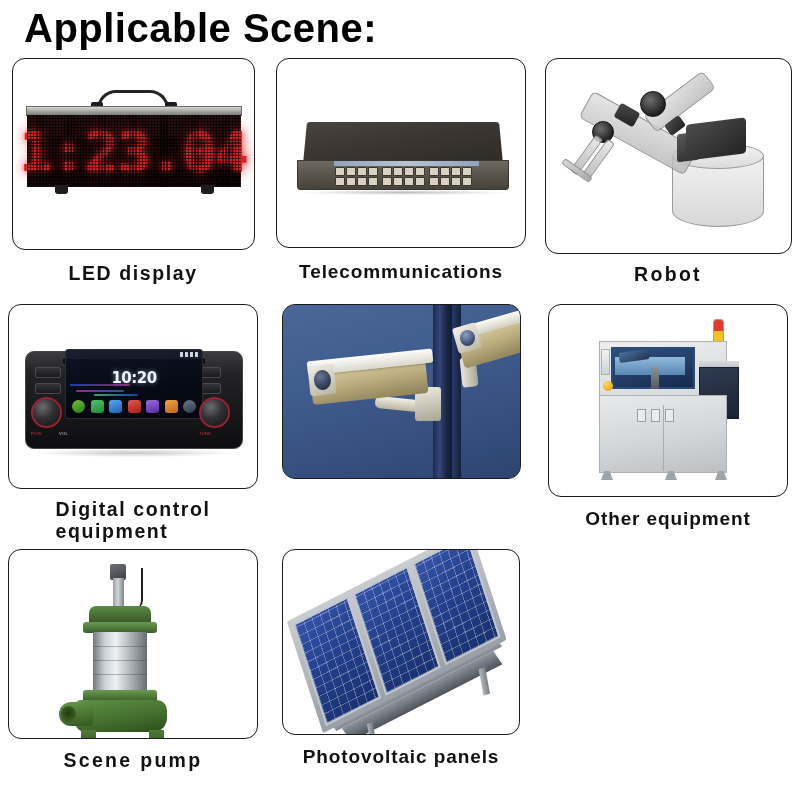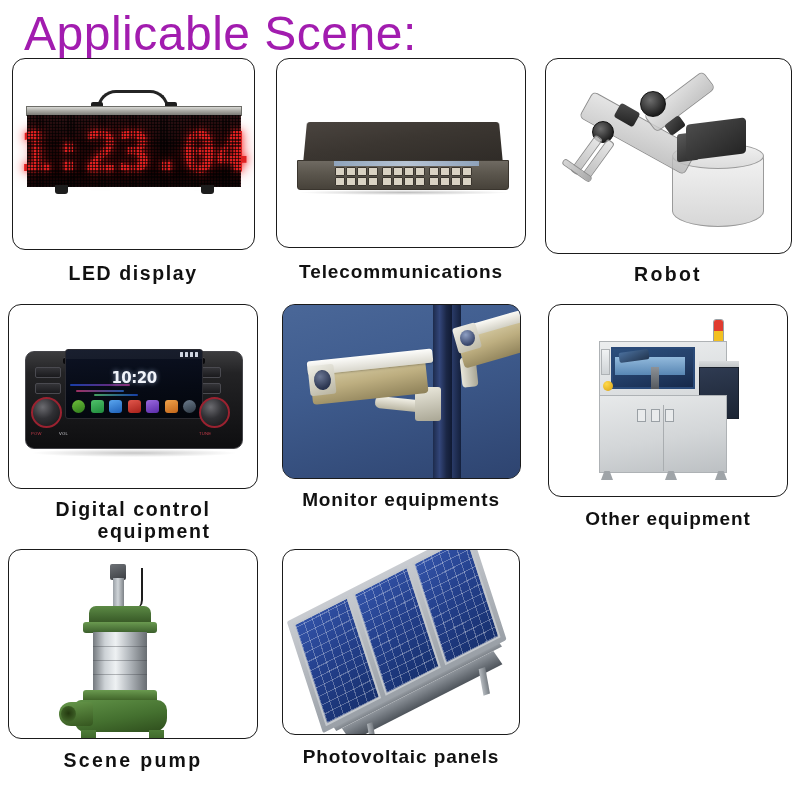--- a/index.html
+++ b/index.html
@@ -8,23 +8,23 @@
     width: 800px; height: 800px;
     background: #ffffff;
     font-family: "Liberation Sans", sans-serif;
     overflow: hidden;
   }
   #page { position: relative; width: 800px; height: 800px; background: #fff; }
 
   .page-title {
     position: absolute;
     left: 24px; top: 6px;
-    font-size: 48px;
-    font-weight: normal;
-    color: #a21caf;
+    font-size: 40px;
+    font-weight: bold;
+    color: #000000;
     letter-spacing: 0.5px;
     white-space: nowrap;
   }
 
   .grid {
     position: absolute;
     left: 0; top: 58px;
     width: 800px;
     display: grid;
     grid-template-columns: 266px 270px 264px;
@@ -56,21 +56,21 @@
 
   .card.r3a { width: 240px; height: 193px; }
   .card.r3b { width: 250px; height: 190px; }
   .card.r3c { width: 238px; height: 186px; }
 
   .caption {
     font-size: 19.5px;
     font-weight: bold;
     color: #111;
     letter-spacing: 1.6px;
-    text-align: right;
+    text-align: left;
     line-height: 1.12;
     white-space: pre-line;
   }
   .cap-r1 { margin-top: 13px; }
   .cap-r2 { margin-top: 10px; }
   .cap-r3 { margin-top: 11px; }
   .cap-narrow { letter-spacing: 0.9px; font-size: 19px; }
   .cap-wide   { letter-spacing: 2.3px; }
 
   .scene { position: absolute; inset: 0; }
@@ -541,21 +541,20 @@
           <div class="cc-lens2"></div>
           <div class="cc-glass2"></div>
           <div class="cc-arm1"></div>
           <div class="cc-mnt1"></div>
           <div class="cc-body cc-body1"></div>
           <div class="cc-hood1"></div>
           <div class="cc-lens1"></div>
           <div class="cc-glass1"></div>
         </div>
       </div>
-      <div class="caption cap-r2 cap-narrow">Monitor equipments</div>
     </div>
 
     <div class="cell">
       <div class="card r3a">
         <div class="scene">
           <div class="im-tower">
             <i style="background:#e03b2f"></i>
             <i style="background:#f2c021"></i>
             <i style="background:#2f7fd4"></i>
           </div>

